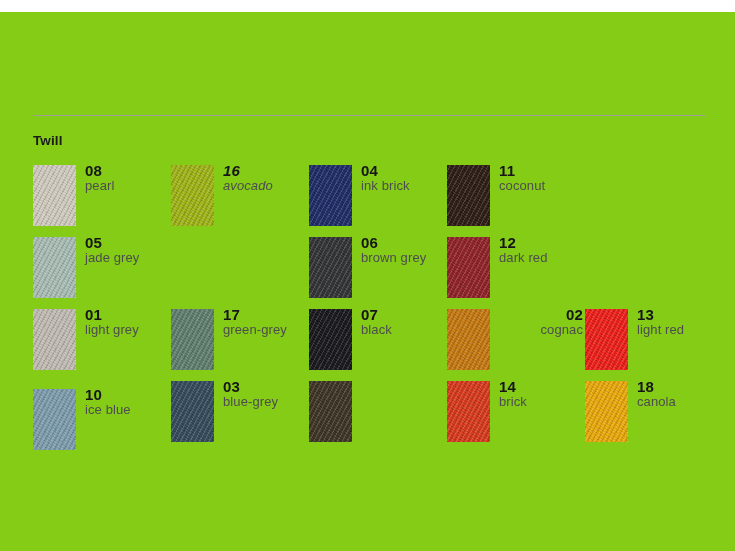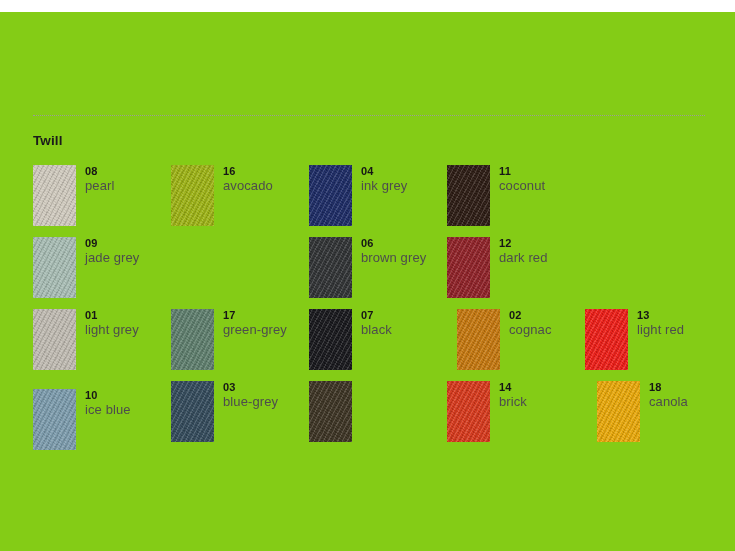--- a/index.html
+++ b/index.html
@@ -88,21 +88,21 @@
         rgba(255,255,255,0.05) 2.6px
       );
   }
   .info {
     position: absolute;
     left: 52px;
     top: 0;
     width: 84px;
   }
   .code {
-    font-size: 11px;
+    font-size: 15px;
     font-weight: bold;
     color: #161616;
     line-height: 12px;
     letter-spacing: 0.2px;
     white-space: nowrap;
   }
   .name {
     margin-top: 3px;
     font-size: 13px;
     font-weight: normal;
@@ -125,57 +125,57 @@
       <div class="cell" style="left: 0px; top: 0px;">
         <div class="swatch" style="width: 43px; height: 61px; background: rgb(207, 201, 189);">
           <div class="tex"></div>
           <div class="tex2"></div>
         </div>
         <div class="info">
           <div class="code">08</div>
           <div class="name">pearl</div>
         </div>
       </div>
-      <div class="cell" style="left: 138px; top: 0px;">
+      <div class="cell" style="left: 138px; top: 0px; font-style: italic;">
         <div class="swatch" style="width: 43px; height: 61px; background: rgb(156, 178, 19);">
           <div class="tex"></div>
           <div class="tex2"></div>
         </div>
         <div class="info">
           <div class="code">16</div>
           <div class="name">avocado</div>
         </div>
       </div>
       <div class="cell" style="left: 276px; top: 0px;">
         <div class="swatch" style="width: 43px; height: 61px; background: rgb(27, 42, 100);">
           <div class="tex"></div>
           <div class="tex2"></div>
         </div>
         <div class="info">
           <div class="code">04</div>
-          <div class="name">ink grey</div>
+          <div class="name">ink brick</div>
         </div>
       </div>
       <div class="cell" style="left: 414px; top: 0px;">
         <div class="swatch" style="width: 43px; height: 61px; background: rgb(43, 26, 18);">
           <div class="tex"></div>
           <div class="tex2"></div>
         </div>
         <div class="info">
           <div class="code">11</div>
           <div class="name">coconut</div>
         </div>
       </div>
       <div class="cell" style="left: 0px; top: 72px;">
         <div class="swatch" style="width: 43px; height: 61px; background: rgb(167, 188, 179);">
           <div class="tex"></div>
           <div class="tex2"></div>
         </div>
         <div class="info">
-          <div class="code">09</div>
+          <div class="code">05</div>
           <div class="name">jade grey</div>
         </div>
       </div>
       <div class="cell" style="left: 276px; top: 72px;">
         <div class="swatch" style="width: 43px; height: 61px; background: rgb(47, 49, 51);">
           <div class="tex"></div>
           <div class="tex2"></div>
         </div>
         <div class="info">
           <div class="code">06</div>
@@ -215,21 +215,21 @@
       <div class="cell" style="left: 276px; top: 144px;">
         <div class="swatch" style="width: 43px; height: 61px; background: rgb(22, 22, 26);">
           <div class="tex"></div>
           <div class="tex2"></div>
         </div>
         <div class="info">
           <div class="code">07</div>
           <div class="name">black</div>
         </div>
       </div>
-      <div class="cell" style="left: 424px; top: 144px;">
+      <div class="cell" style="left: 414px; top: 144px; text-align: right;">
         <div class="swatch" style="width: 43px; height: 61px; background: rgb(196, 118, 13);">
           <div class="tex"></div>
           <div class="tex2"></div>
         </div>
         <div class="info">
           <div class="code">02</div>
           <div class="name">cognac</div>
         </div>
       </div>
       <div class="cell" style="left: 552px; top: 144px;">
@@ -271,21 +271,21 @@
       <div class="cell" style="left: 414px; top: 216px; padding-left: 35px;">
         <div class="swatch" style="width: 43px; height: 61px; background: rgb(214, 55, 26);">
           <div class="tex"></div>
           <div class="tex2"></div>
         </div>
         <div class="info">
           <div class="code">14</div>
           <div class="name">brick</div>
         </div>
       </div>
-      <div class="cell" style="left: 564px; top: 216px;">
+      <div class="cell" style="left: 552px; top: 216px;">
         <div class="swatch" style="width: 43px; height: 61px; background: rgb(232, 167, 7);">
           <div class="tex"></div>
           <div class="tex2"></div>
         </div>
         <div class="info">
           <div class="code">18</div>
           <div class="name">canola</div>
         </div>
       </div>
     </div>

